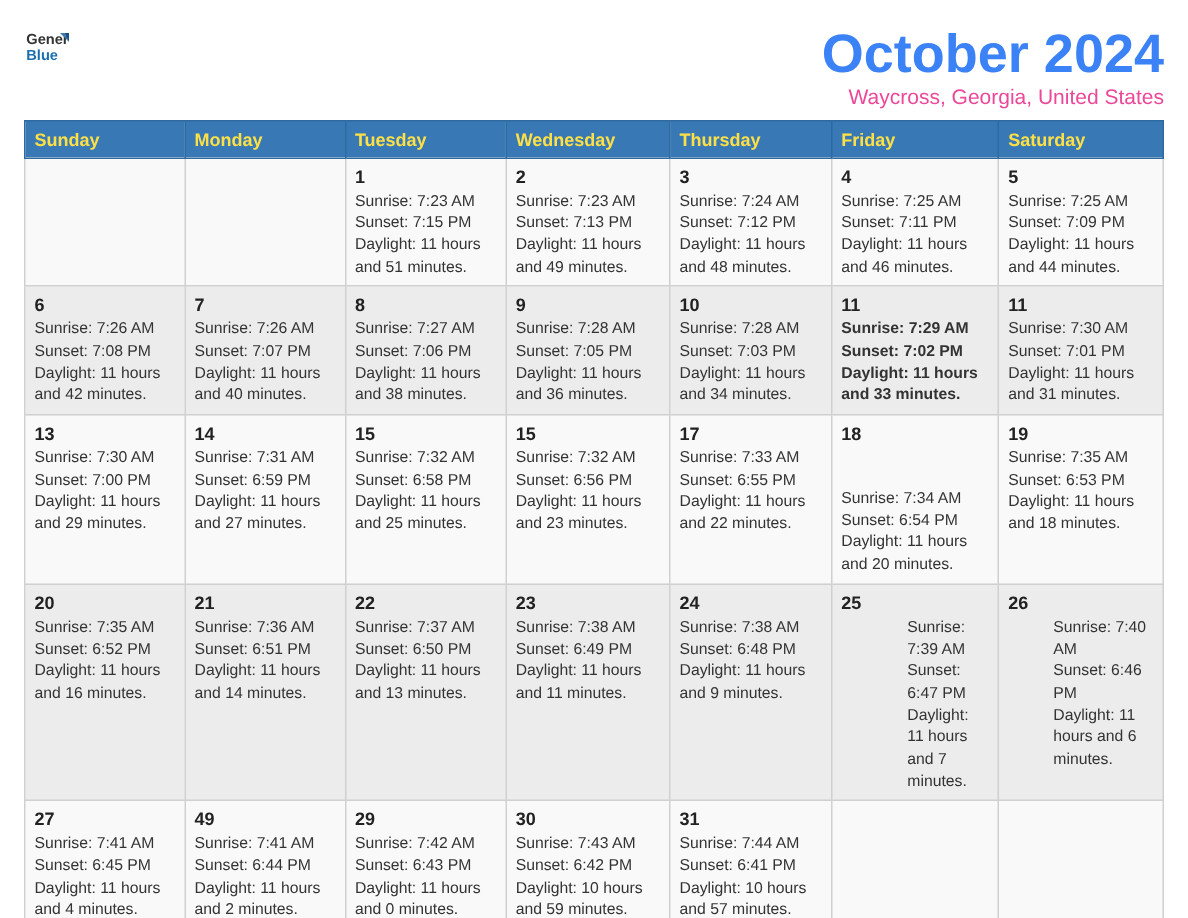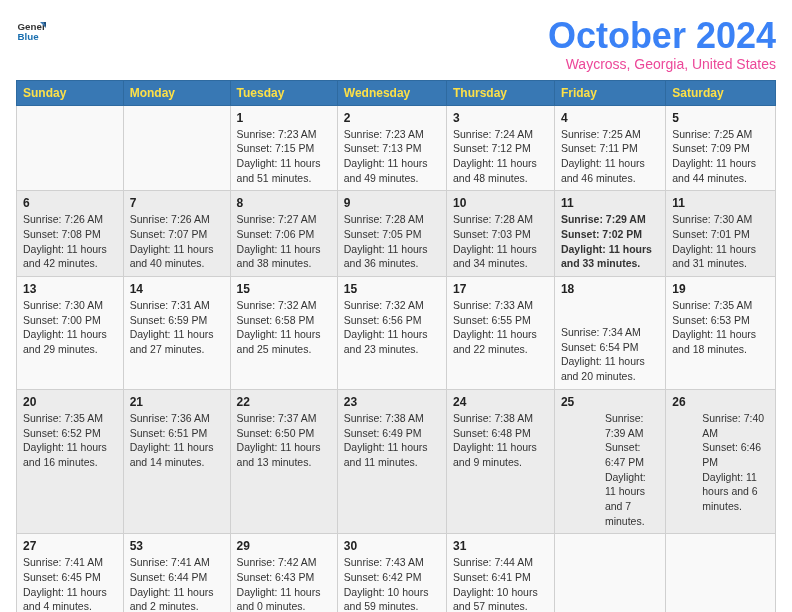--- a/index.html
+++ b/index.html
@@ -281,21 +281,21 @@
         </td>
       </tr>
       <tr>
         <td>
           <div class="day-number">27</div>
           <div class="day-info" style="white-space: pre-line;">Sunrise: 7:41 AM
 Sunset: 6:45 PM
 Daylight: 11 hours and 4 minutes.</div>
         </td>
         <td>
-          <div class="day-number">53</div>
+          <div class="day-number">49</div>
           <div class="day-info" style="white-space: pre-line;">Sunrise: 7:41 AM
 Sunset: 6:44 PM
 Daylight: 11 hours and 2 minutes.</div>
         </td>
         <td>
           <div class="day-number">29</div>
           <div class="day-info" style="white-space: pre-line;">Sunrise: 7:42 AM
 Sunset: 6:43 PM
 Daylight: 11 hours and 0 minutes.</div>
         </td>

